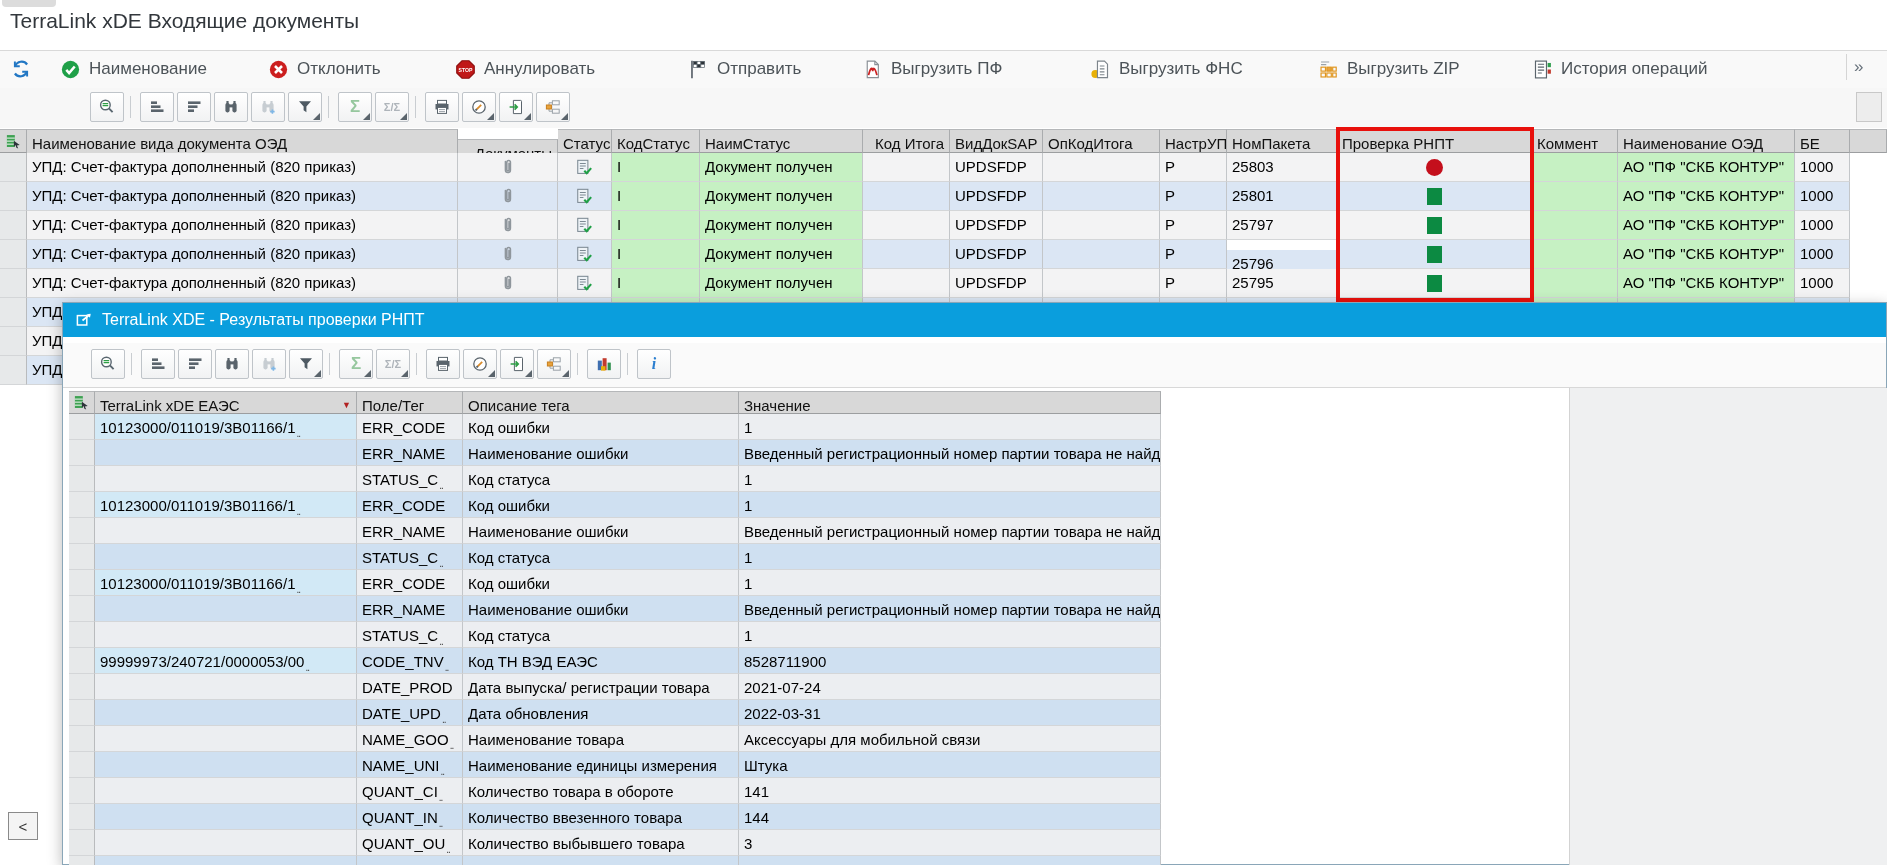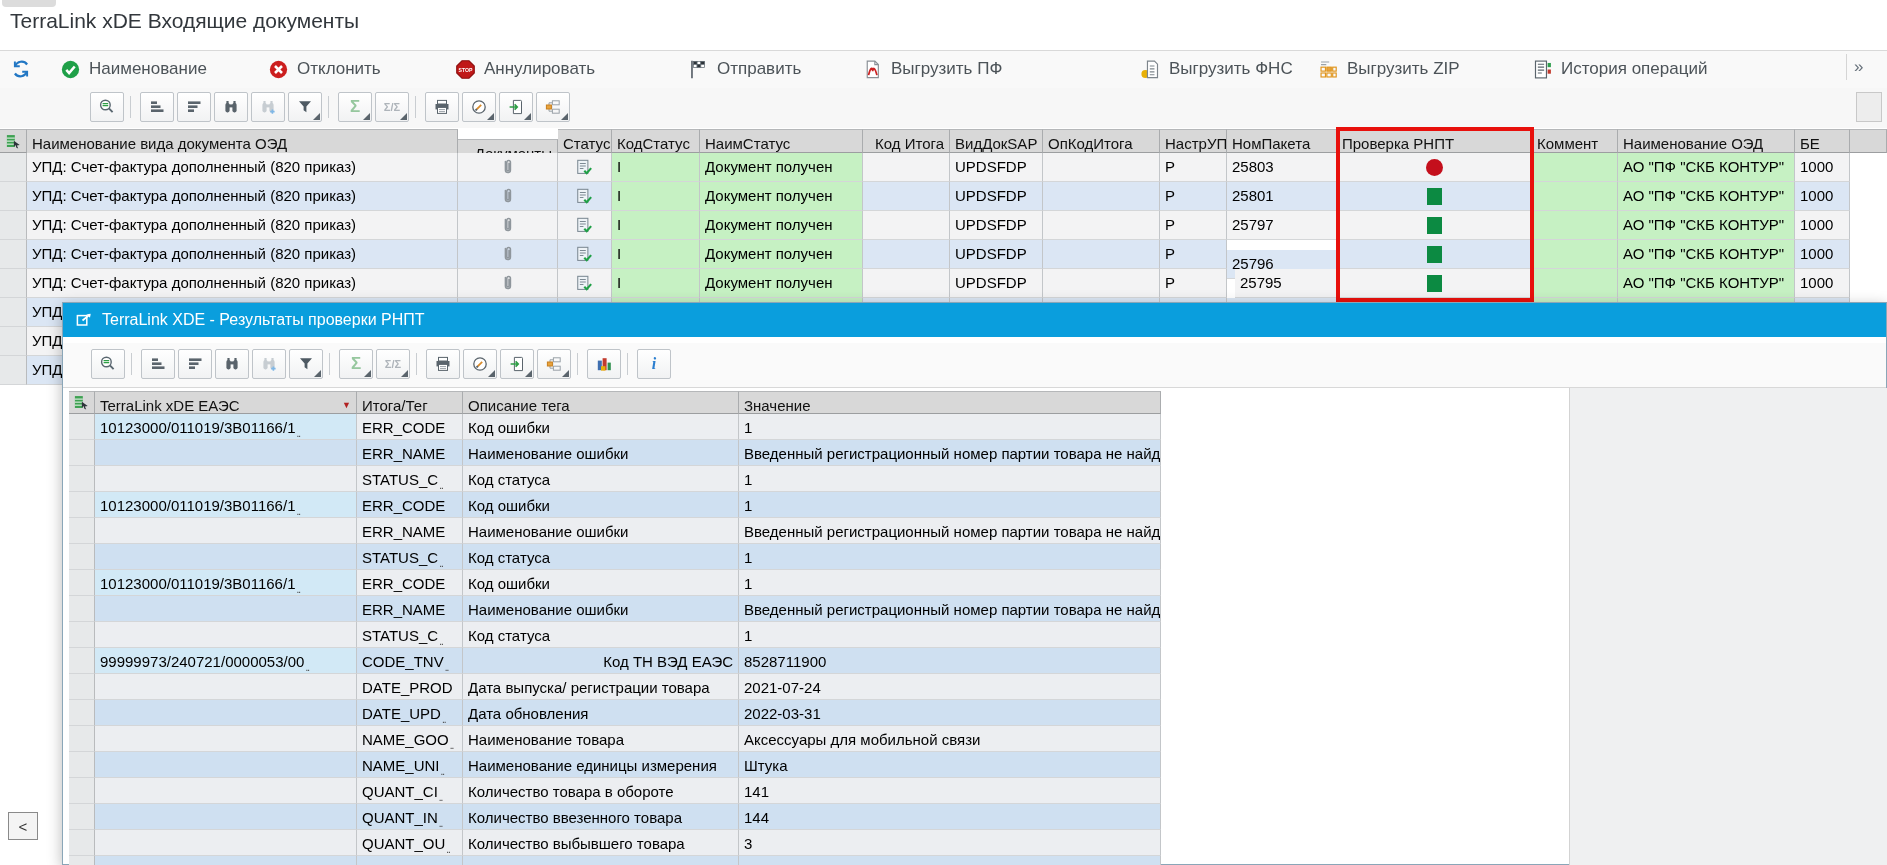--- a/index.html
+++ b/index.html
@@ -124,21 +124,21 @@
       <div class="tb-item" style="left: 862px;">
         <span style="display: flex; align-items: center;">
           <svg width="21" height="21" viewBox="0 0 18 18">
             <path d="M4.5 1.8h6.5l3 3V16H4.5z" fill="#fff" stroke="#8a9096"></path>
             <path d="M11 1.8v3h3" fill="none" stroke="#8a9096"></path>
             <path d="M5.6 13.8C7.4 6.8 8.9 6.8 9.2 10.4 9.5 6.9 11 7 12.8 13.8" stroke="#cc2222" stroke-width="1.5" fill="none"></path>
           </svg>
         </span>
         <span>Выгрузить ПФ</span>
       </div>
-      <div class="tb-item" style="left: 1140px;">
+      <div class="tb-item" style="left: 1090px;">
         <span style="display: flex; align-items: center;">
           <svg width="21" height="21" viewBox="0 0 18 18">
             <circle cx="4.6" cy="12.8" r="3.4" fill="#e8b007"></circle>
             <path d="M6.4 1.8h6l2.6 2.6V16H6.4z" fill="#fff" stroke="#7d858c"></path>
             <path d="M8.4 6h4M8.4 8.5h4M8.4 11h4M8.4 13.5h4" stroke="#7d858c"></path>
           </svg>
         </span>
         <span>Выгрузить ФНС</span>
       </div>
       <div class="tb-item" style="left: 1318px;">
@@ -342,21 +342,21 @@
             <path d="M8.8 12l2.3 2.4 4.2-4.8" stroke="#1fa046" stroke-width="2" fill="none"></path>
           </svg>
         </span>
       </div>
       <div class="c r0 gc" style="left: 612px; top: 140px; width: 88px; height: 29px;">I</div>
       <div class="c r0 gc" style="left: 700px; top: 140px; width: 163px; height: 29px;">Документ получен</div>
       <div class="c r0" style="left: 863px; top: 140px; width: 87px; height: 29px;"></div>
       <div class="c r0" style="left: 950px; top: 140px; width: 93px; height: 29px;">UPDSFDP</div>
       <div class="c r0" style="left: 1043px; top: 140px; width: 117px; height: 29px;"></div>
       <div class="c r0" style="left: 1160px; top: 140px; width: 67px; height: 29px;">P</div>
-      <div class="c r0" style="left: 1227px; top: 140px; width: 110px; height: 29px; margin-left: 8px;">25795</div>
+      <div class="c r0" style="left: 1227px; top: 140px; width: 110px; height: 29px;">25795</div>
       <div class="c r0 cen" style="left: 1337px; top: 140px; width: 195px; height: 29px;">
         <div class="rnpt-green"></div>
       </div>
       <div class="c r0 gc" style="left: 1532px; top: 140px; width: 86px; height: 29px;"></div>
       <div class="c r0 gc" style="left: 1618px; top: 140px; width: 177px; height: 29px;">АО "ПФ "СКБ КОНТУР"</div>
       <div class="c r0" style="left: 1795px; top: 140px; width: 55px; height: 29px;">1000</div>
       <div class="c sel r1" style="left: 0px; top: 169px; width: 27px; height: 29px; background: rgb(231, 233, 234);"></div>
       <div class="c r1" style="left: 27px; top: 169px; width: 431px; height: 29px;">УПД</div>
       <div class="c r1 cen" style="left: 458px; top: 169px; width: 100px; height: 29px;"></div>
       <div class="c r1 cen" style="left: 558px; top: 169px; width: 54px; height: 29px;"></div>
@@ -427,21 +427,21 @@
         <div class="c hc cen" style="left: 6px; top: 0px; width: 26px; height: 23px;">
           <span style="display: flex; align-items: center;">
             <svg width="17" height="17" viewBox="0 0 18 18">
               <rect x="2" y="2.2" width="8.4" height="12.6" fill="#3ea152"></rect>
               <path d="M2 5.4h8.4M2 8.6h8.4M2 11.8h8.4" stroke="#fff"></path>
               <path d="M9.4 8.2l6.2 4.6-3 .5 1.4 3-1.9-.8-1-2.7-1.7 2z" fill="#2d333a"></path>
             </svg>
           </span>
         </div>
         <div class="c hc" style="left: 32px; top: 0px; width: 262px; height: 23px;"><span>TerraLink xDE ЕАЭС</span><span class="sortmark">▼</span></div>
-        <div class="c hc" style="left: 294px; top: 0px; width: 106px; height: 23px;"><span>Итога/Тег</span></div>
+        <div class="c hc" style="left: 294px; top: 0px; width: 106px; height: 23px;"><span>Поле/Тег</span></div>
         <div class="c hc" style="left: 400px; top: 0px; width: 276px; height: 23px;"><span>Описание тега</span></div>
         <div class="c hc" style="left: 676px; top: 0px; width: 422px; height: 23px;"><span>Значение</span></div>
         <div class="c sel m0" style="left: 6px; top: 23px; width: 26px; height: 26px; background: rgb(231, 233, 234);"></div>
         <div class="c m0 kc" style="left: 32px; top: 23px; width: 262px; height: 26px;"><span class="tr">10123000/011019/3В01166/1</span></div>
         <div class="c m0" style="left: 294px; top: 23px; width: 106px; height: 26px;"><span>ERR_CODE</span></div>
         <div class="c m0" style="left: 400px; top: 23px; width: 276px; height: 26px;"><span>Код ошибки</span></div>
         <div class="c m0" style="left: 676px; top: 23px; width: 422px; height: 26px;"><span>1</span></div>
         <div class="c sel m1" style="left: 6px; top: 49px; width: 26px; height: 26px; background: rgb(231, 233, 234);"></div>
         <div class="c m1" style="left: 32px; top: 49px; width: 262px; height: 26px;"></div>
         <div class="c m1" style="left: 294px; top: 49px; width: 106px; height: 26px;"><span>ERR_NAME</span></div>
@@ -478,21 +478,21 @@
         <div class="c m1" style="left: 400px; top: 205px; width: 276px; height: 26px;"><span>Наименование ошибки</span></div>
         <div class="c m1" style="left: 676px; top: 205px; width: 422px; height: 26px;"><span>Введенный регистрационный номер партии товара не найден</span></div>
         <div class="c sel m0" style="left: 6px; top: 231px; width: 26px; height: 26px; background: rgb(231, 233, 234);"></div>
         <div class="c m0" style="left: 32px; top: 231px; width: 262px; height: 26px;"></div>
         <div class="c m0" style="left: 294px; top: 231px; width: 106px; height: 26px;"><span class="tr">STATUS_C</span></div>
         <div class="c m0" style="left: 400px; top: 231px; width: 276px; height: 26px;"><span>Код статуса</span></div>
         <div class="c m0" style="left: 676px; top: 231px; width: 422px; height: 26px;"><span>1</span></div>
         <div class="c sel m1" style="left: 6px; top: 257px; width: 26px; height: 26px; background: rgb(231, 233, 234);"></div>
         <div class="c m1 kc" style="left: 32px; top: 257px; width: 262px; height: 26px;"><span class="tr">99999973/240721/0000053/00</span></div>
         <div class="c m1" style="left: 294px; top: 257px; width: 106px; height: 26px;"><span class="tr">CODE_TNV</span></div>
-        <div class="c m1" style="left: 400px; top: 257px; width: 276px; height: 26px; text-align: right;"><span>Код ТН ВЭД ЕАЭС</span></div>
+        <div class="c m1" style="left: 400px; top: 257px; width: 276px; height: 26px;"><span>Код ТН ВЭД ЕАЭС</span></div>
         <div class="c m1" style="left: 676px; top: 257px; width: 422px; height: 26px;"><span>8528711900</span></div>
         <div class="c sel m0" style="left: 6px; top: 283px; width: 26px; height: 26px; background: rgb(231, 233, 234);"></div>
         <div class="c m0" style="left: 32px; top: 283px; width: 262px; height: 26px;"></div>
         <div class="c m0" style="left: 294px; top: 283px; width: 106px; height: 26px;"><span>DATE_PROD</span></div>
         <div class="c m0" style="left: 400px; top: 283px; width: 276px; height: 26px;"><span>Дата выпуска/ регистрации товара</span></div>
         <div class="c m0" style="left: 676px; top: 283px; width: 422px; height: 26px;"><span>2021-07-24</span></div>
         <div class="c sel m1" style="left: 6px; top: 309px; width: 26px; height: 26px; background: rgb(231, 233, 234);"></div>
         <div class="c m1" style="left: 32px; top: 309px; width: 262px; height: 26px;"></div>
         <div class="c m1" style="left: 294px; top: 309px; width: 106px; height: 26px;"><span class="tr">DATE_UPD</span></div>
         <div class="c m1" style="left: 400px; top: 309px; width: 276px; height: 26px;"><span>Дата обновления</span></div>

